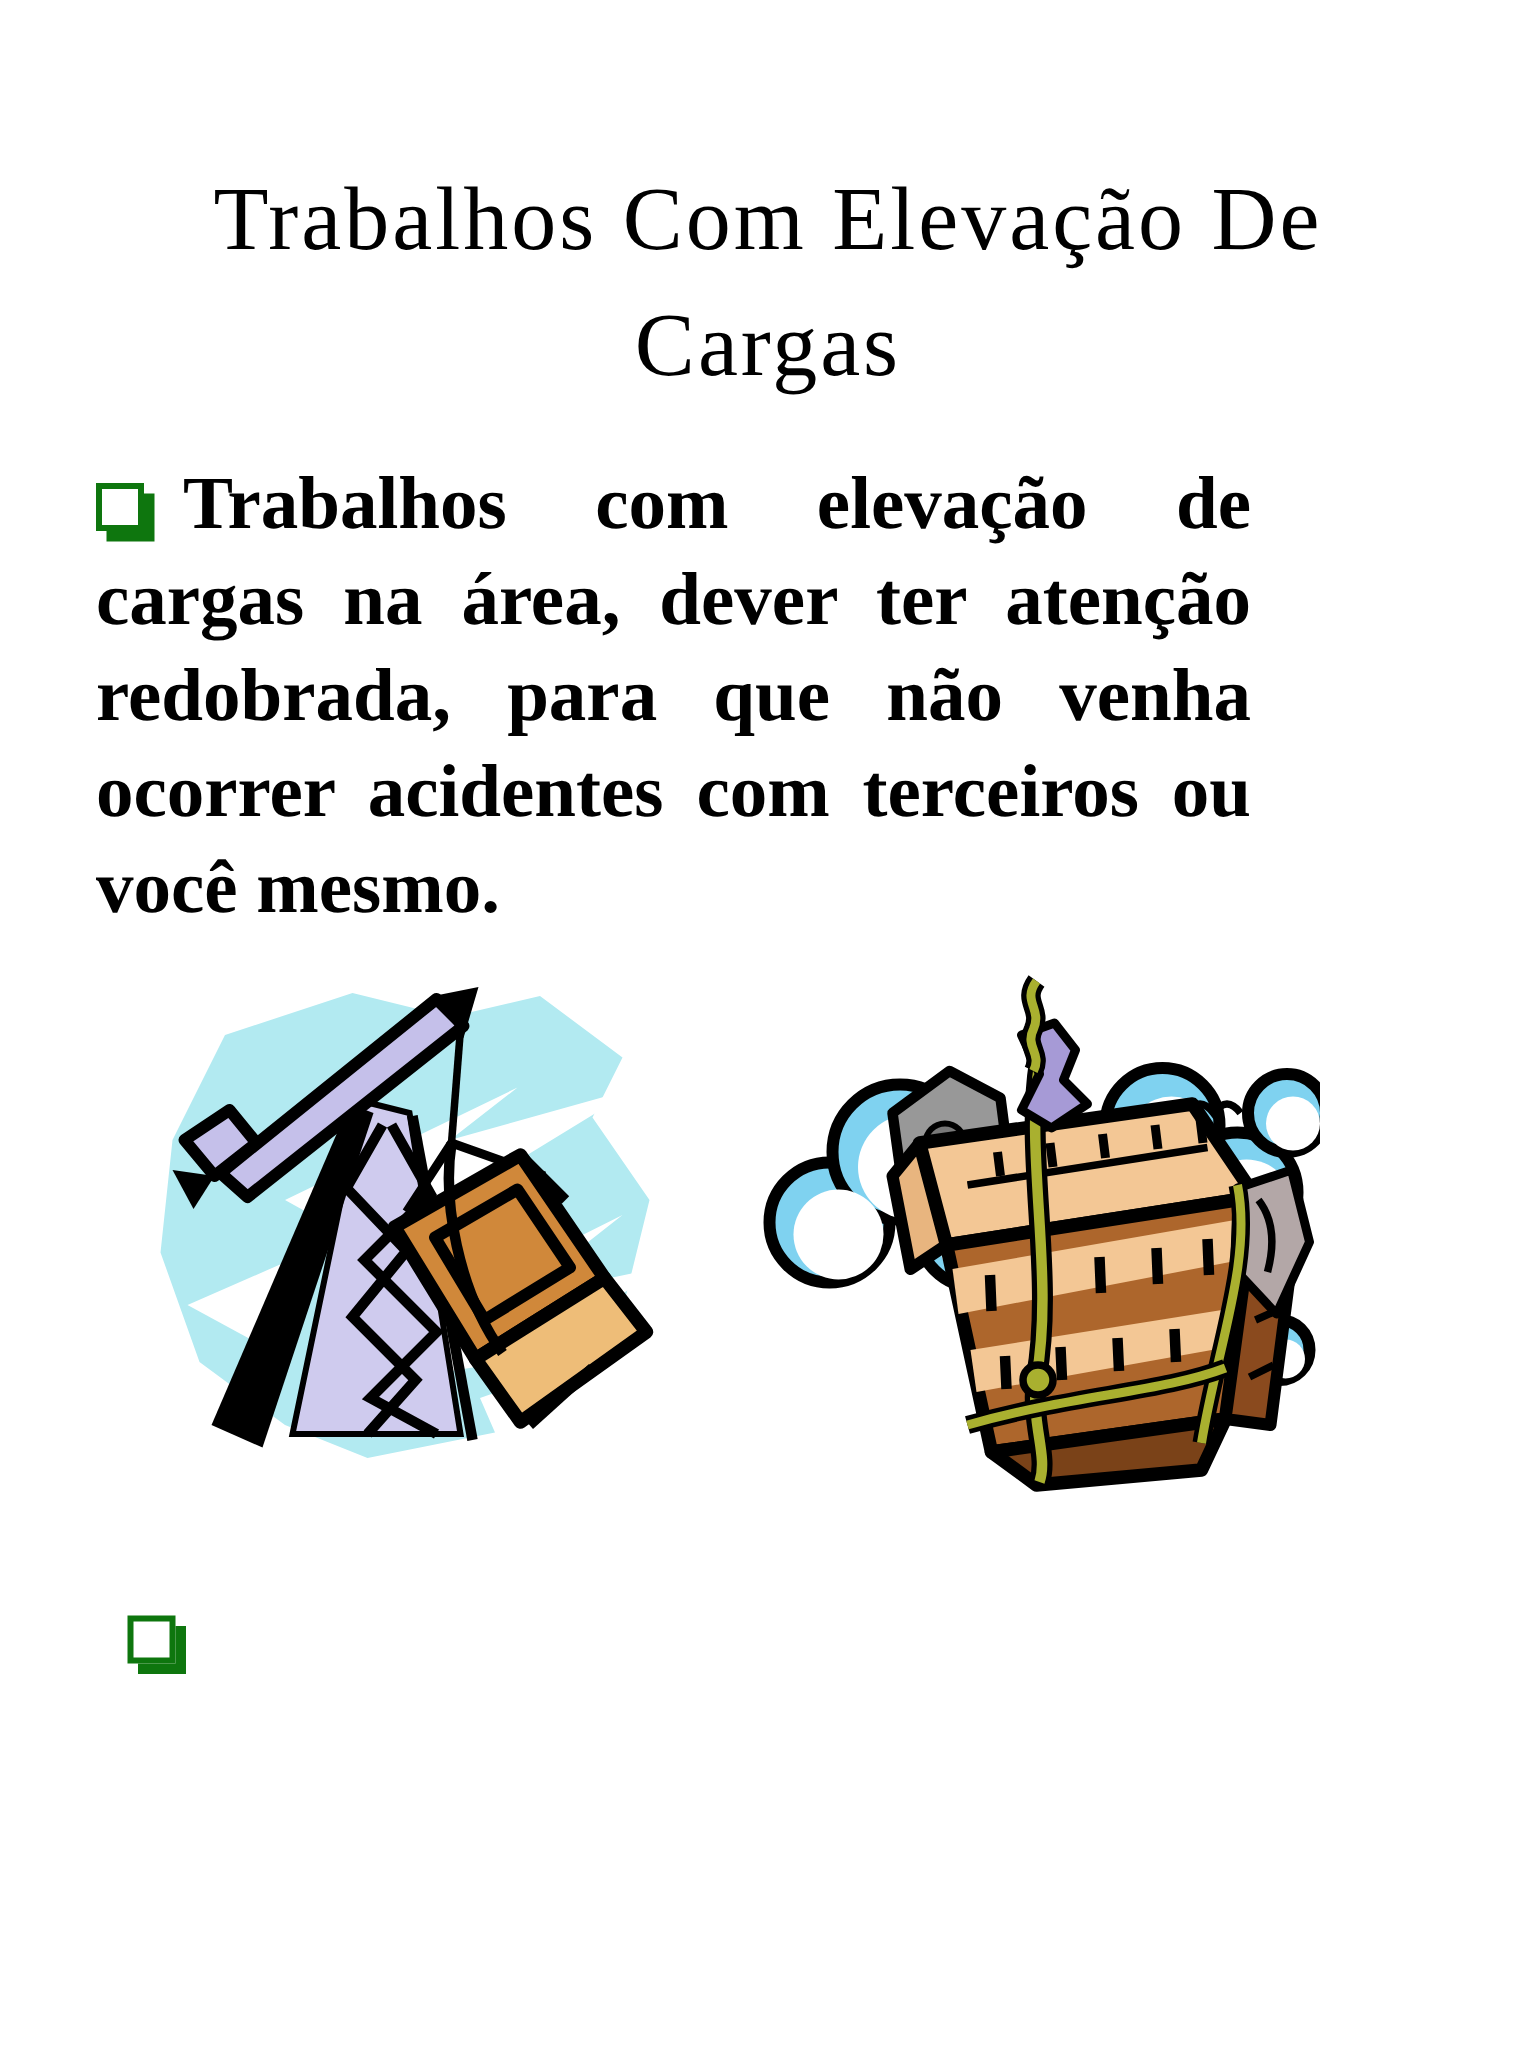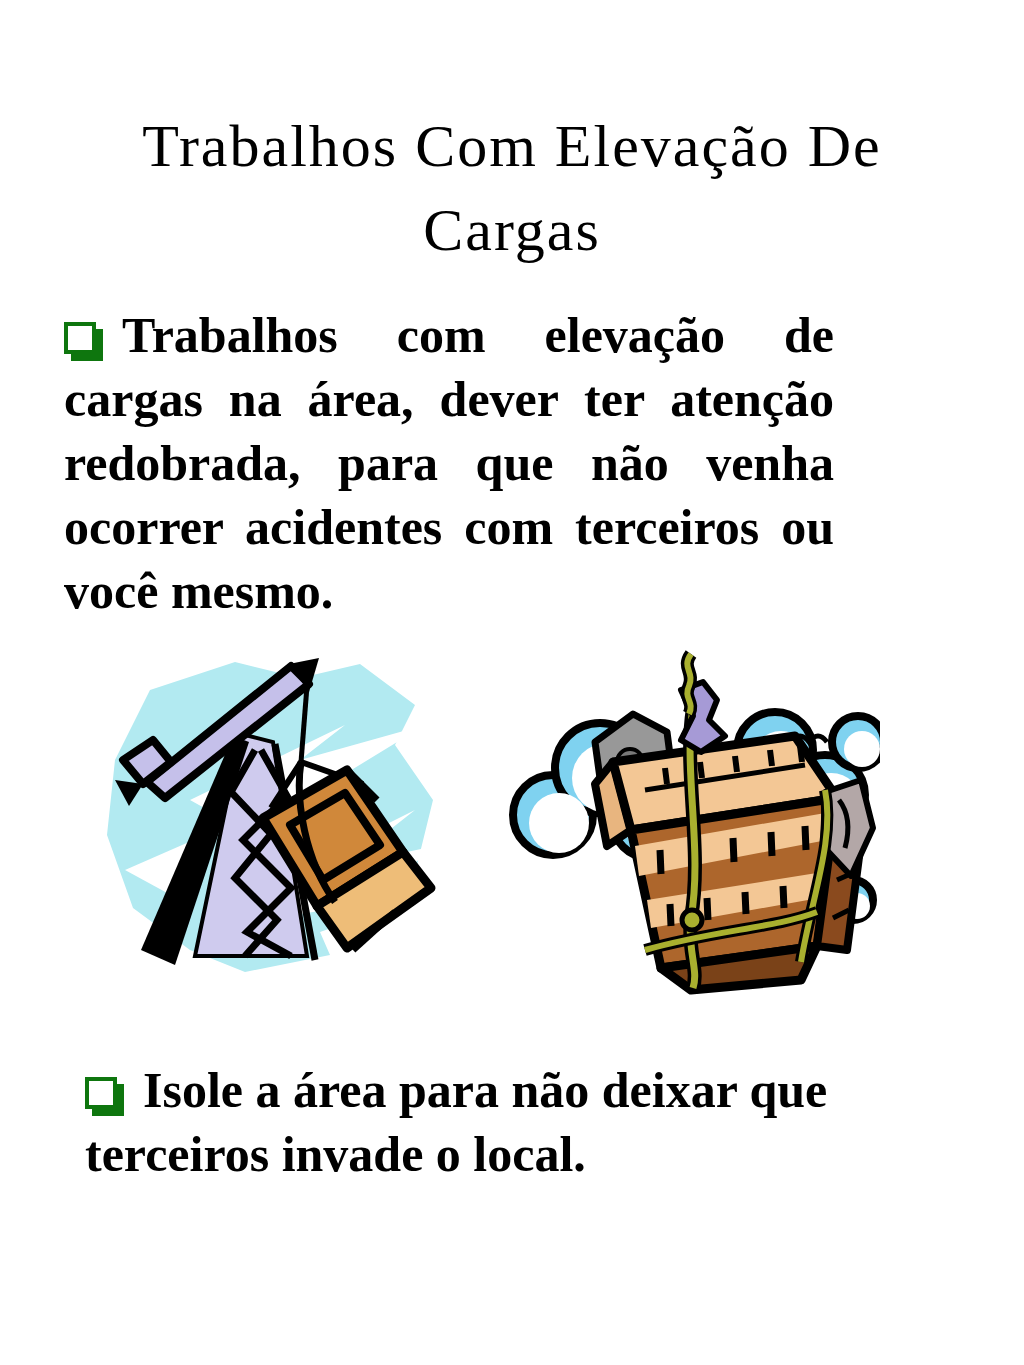--- a/index.html
+++ b/index.html
@@ -146,15 +146,15 @@
       <path d="M150,300 C220,280 280,278 322,262" fill="none" stroke="#a9b02f" stroke-width="6"></path>
       <circle cx="197" cy="270" r="10" fill="#a9b02f" stroke="#000000" stroke-width="5"></circle>
     </g>
     <g>
       <polygon fill="#a69ad6" stroke="#000000" stroke-width="6" stroke-linejoin="round" points="186,40 208,32 222,50 214,70 230,86 206,102 186,90 198,66"></polygon>
       <path d="M196,4 c-10,14 4,18 -2,32 c-6,12 6,16 0,28" fill="none" stroke="#000000" stroke-width="13"></path>
       <path d="M196,4 c-10,14 4,18 -2,32 c-6,12 6,16 0,28" fill="none" stroke="#a9b02f" stroke-width="6"></path>
     </g>
   </svg>
 
-  <p class="body-text p2"><span class="bullet-box"></span><span>Isole a área para não deixar que terceiros invade o local.</span></p>
+  <p class="body-text p2"><span class="bullet-box"></span></p>
 
 </div>
 
 </body></html>

